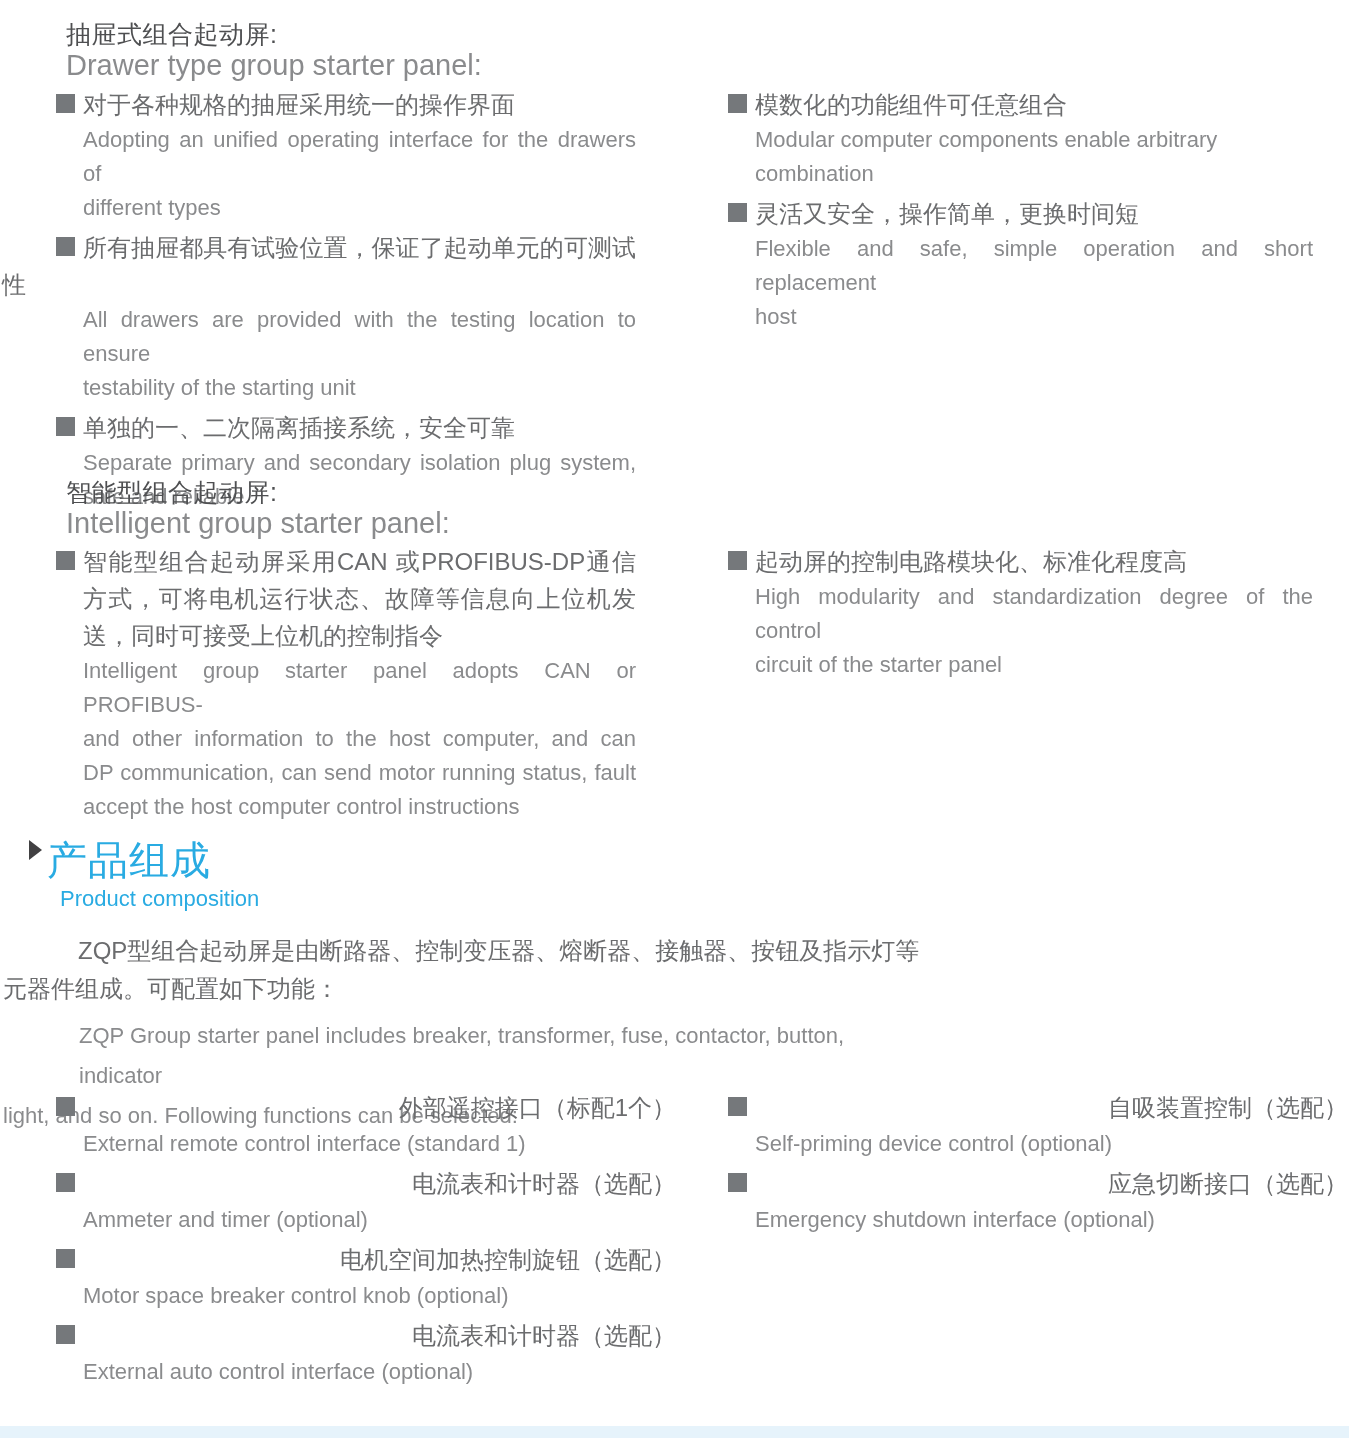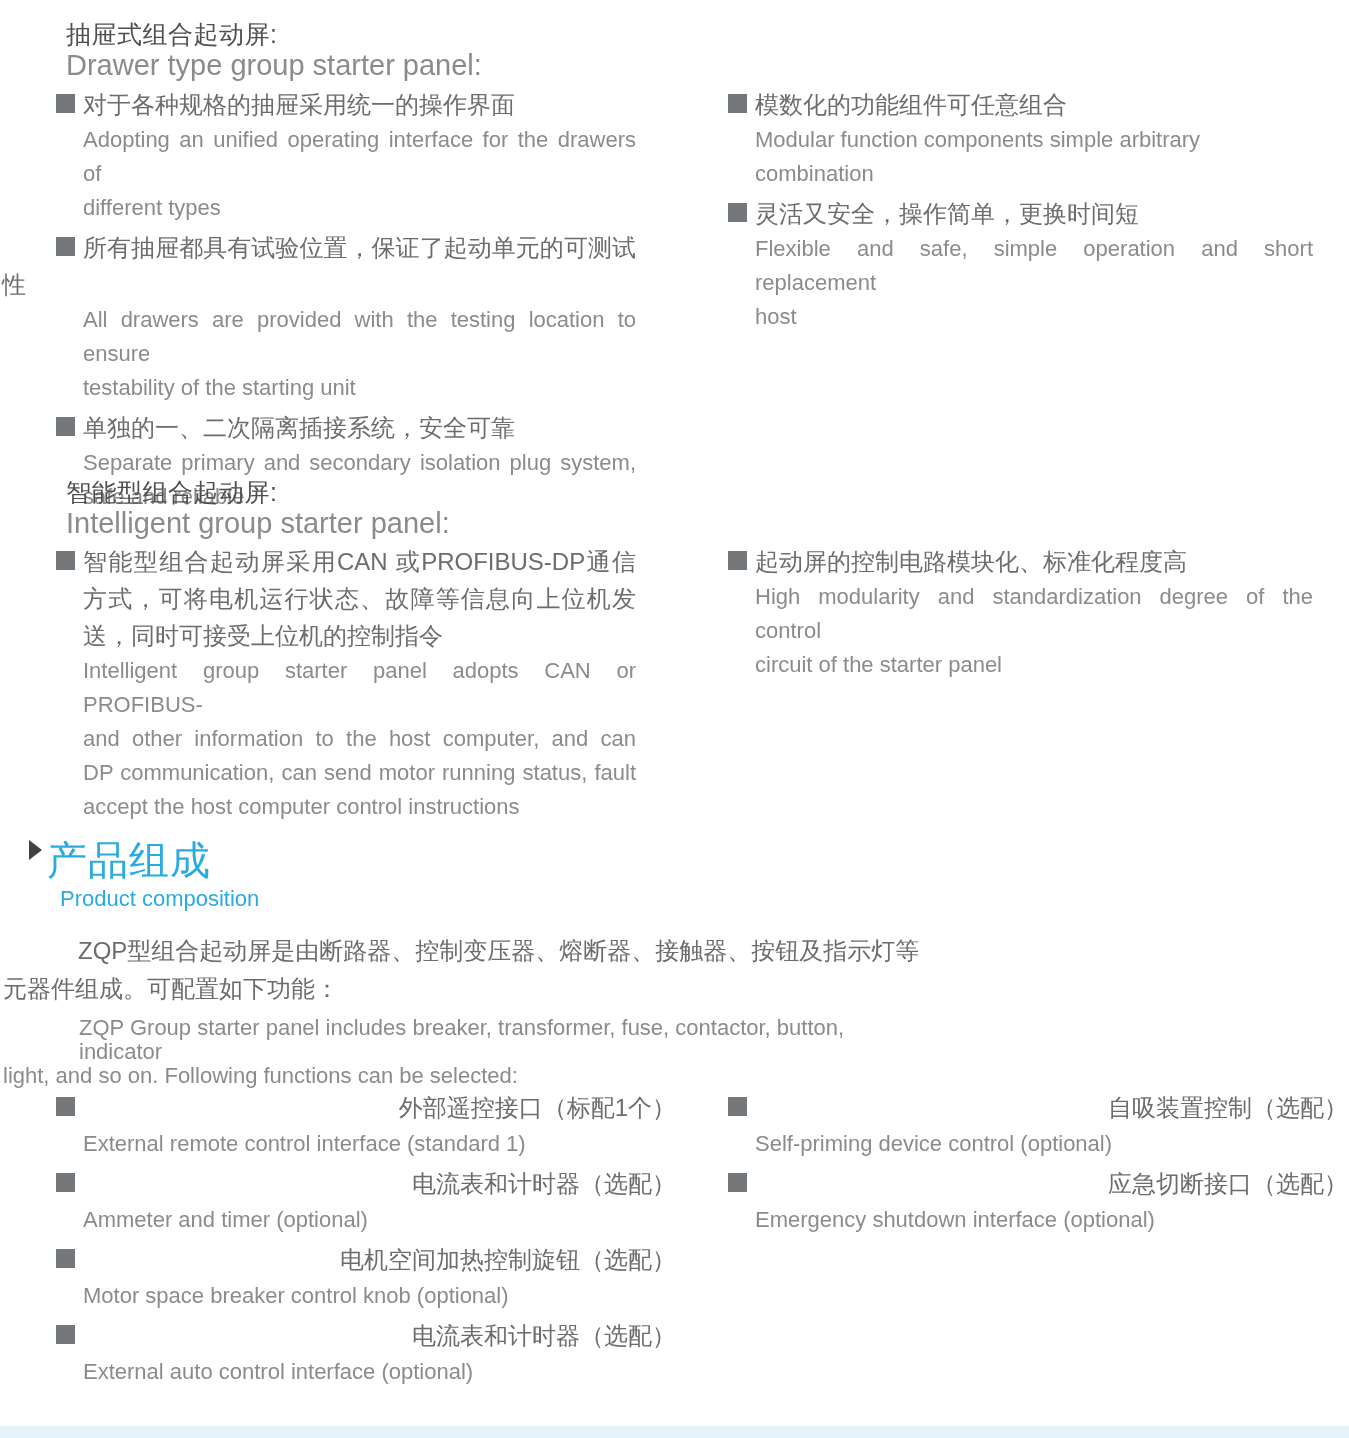--- a/index.html
+++ b/index.html
@@ -33,21 +33,21 @@
   #comp-head{left:29px;top:838px;}
   .tri{display:inline-block;width:0;height:0;border-left:13px solid var(--tri);
        border-top:10px solid transparent;border-bottom:10px solid transparent;
        vertical-align:14px;margin-right:5px;}
   .comp-title-cn{display:inline-block;font-size:40px;line-height:44px;color:var(--blue);letter-spacing:1px;}
   .comp-title-en{font-size:22px;line-height:26px;color:var(--blue);margin-left:31px;margin-top:4px;}
 
   
   .para-cn{font-size:24px;line-height:38px;color:var(--cn);}
   .para-cn .ind{padding-left:75px;}
-  .para-en{font-size:22px;line-height:24px;color:var(--en);}
+  .para-en{font-size:22px;line-height:40px;color:var(--en);}
   .para-en .ind{padding-left:76px;}
 
   
   .b-cn{font-size:24px;line-height:37px;color:var(--cn);text-align:right;}
   .b-en{font-size:22px;line-height:35px;color:var(--en);}
 
   #footer-bar{left:0;top:1426px;width:1349px;height:12px;background:#e6f3fb;}
 </style>
 </head>
 <body>
@@ -74,21 +74,21 @@
       <span class="bullet"></span>
       <div class="cn">单独的一、二次隔离插接系统，安全可靠</div>
       <div class="en"><div class="jl">Separate primary and secondary isolation plug system,</div><div>safe and reliable</div></div>
     </div>
   </div>
 
   <div class="col" style="left:728px;top:86px;width:585px;">
     <div class="item">
       <span class="bullet"></span>
       <div class="cn">模数化的功能组件可任意组合</div>
-      <div class="en">Modular function components simple arbitrary combination</div>
+      <div class="en">Modular computer components enable arbitrary combination</div>
     </div>
     <div class="item">
       <span class="bullet"></span>
       <div class="cn">灵活又安全，操作简单，更换时间短</div>
       <div class="en"><div class="jl">Flexible and safe, simple operation and short replacement</div><div>host</div></div>
     </div>
   </div>
 
   <div class="abs" style="left:66px;top:476px;">
     <div class="sec-title-cn">智能型组合起动屏:</div>

